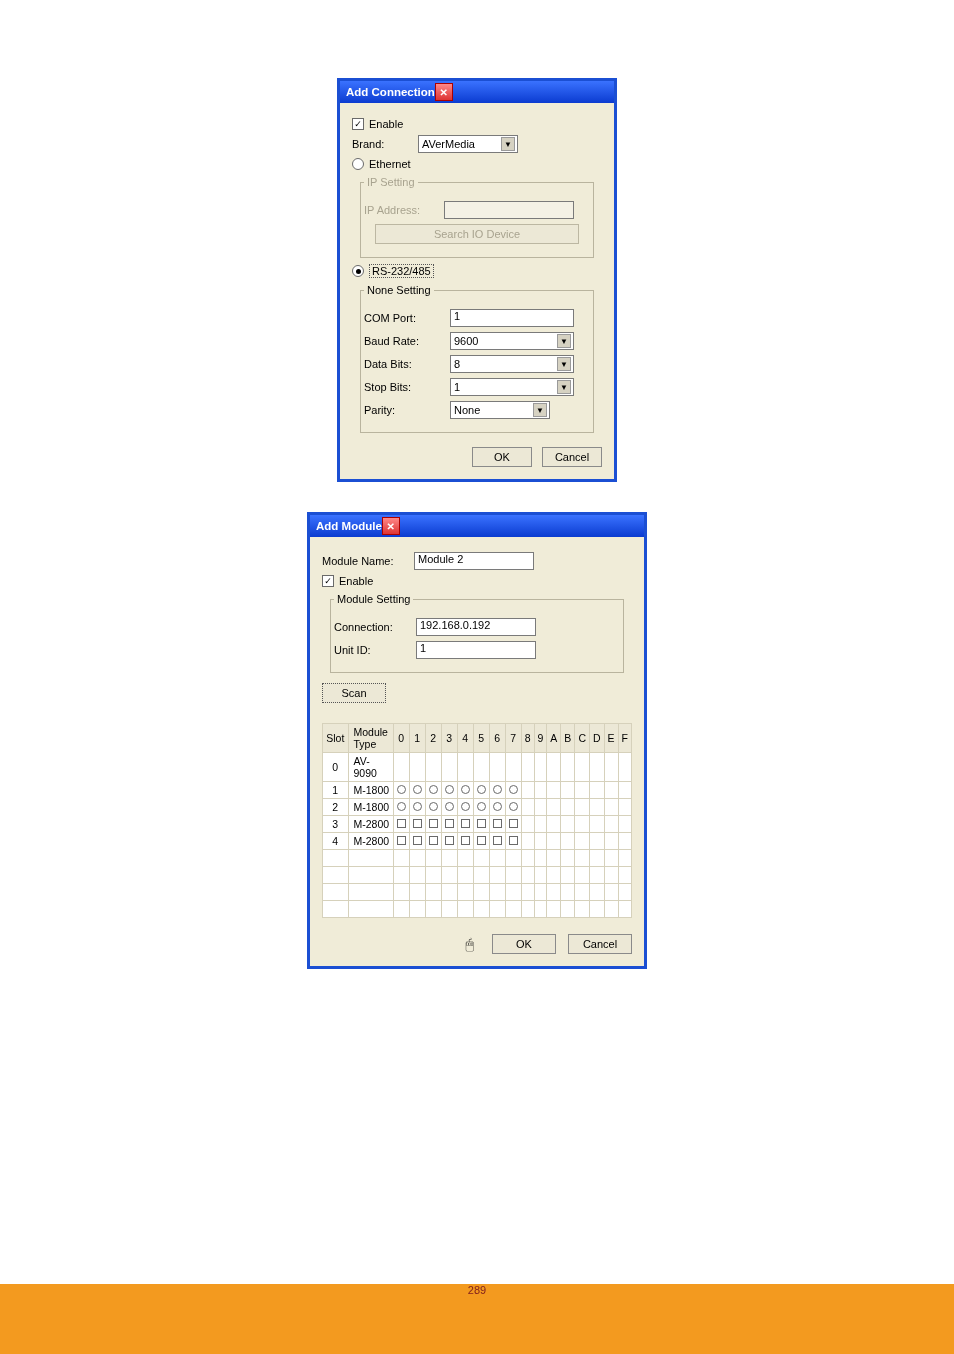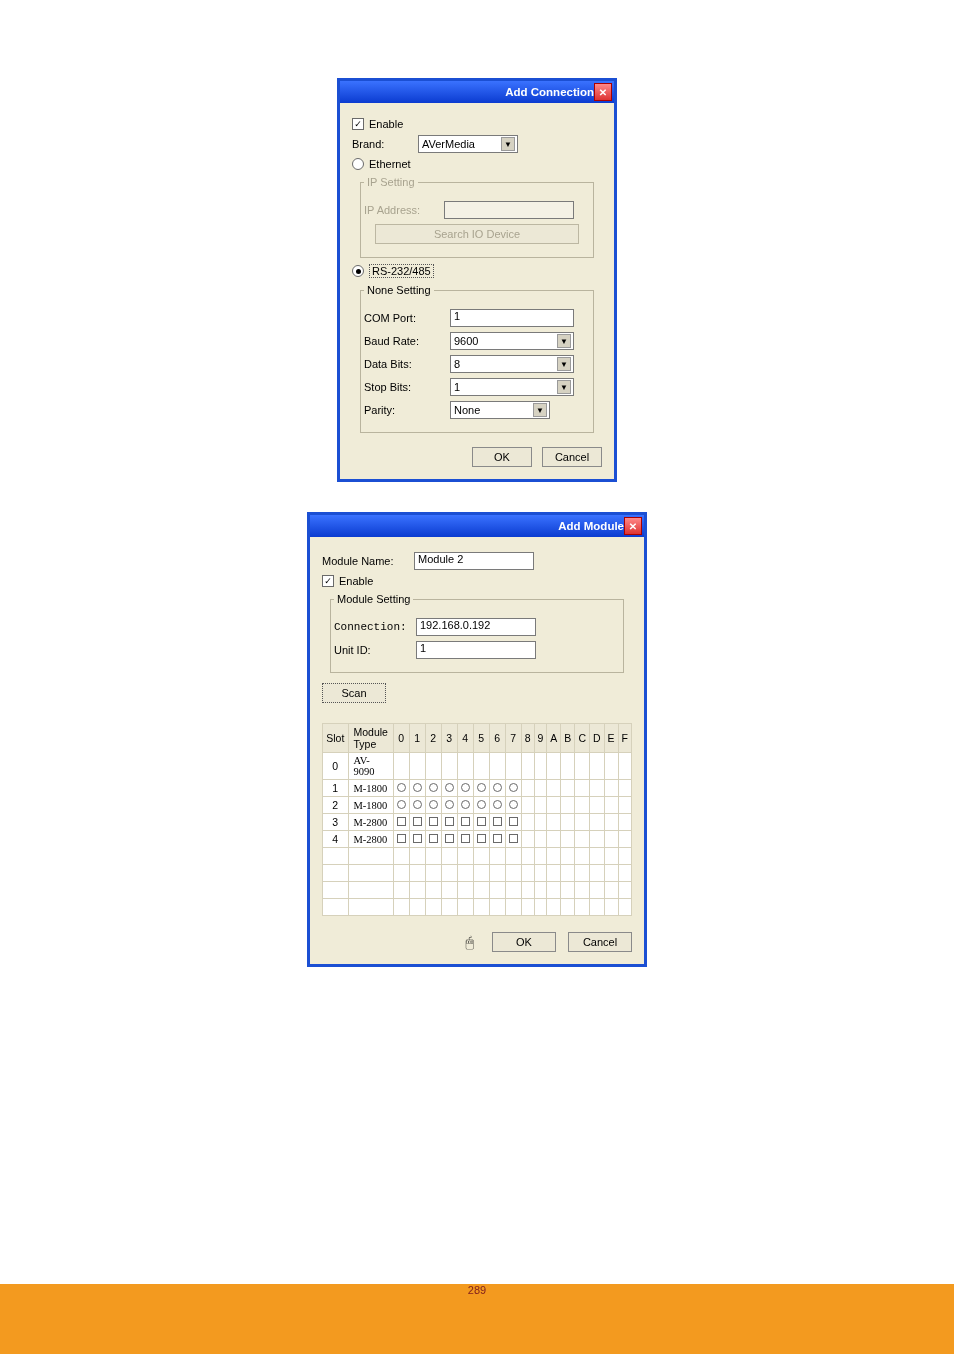--- a/index.html
+++ b/index.html
@@ -33,21 +33,21 @@
     position: relative;
   }
   .titlebar {
     height: 22px;
     background: linear-gradient(#3a72ff, #0b3bd0);
     color: #fff;
     font-weight: bold;
     padding-left: 6px;
     display: flex;
     align-items: center;
-    justify-content: flex-end;
+    justify-content: flex-start;
     font-size: 11.5px;
   }
   .closebtn {
     width: 18px; height: 18px;
     margin-right: 2px;
     background: linear-gradient(#f88, #d33);
     border: 1px solid #a00;
     color: #fff;
     display: flex; align-items: center; justify-content: center;
     font-size: 10px; font-weight: bold;
@@ -119,21 +119,21 @@
   
   .dlg.add-mod { width: 340px; }
   .add-mod .lblw { width: 92px; }
   .scan-row { display:flex; margin-top:10px; margin-bottom:20px; }
   .scan-row .btn { border:1px dotted #555; width:64px; }
 
   
   .modtbl { border:1px solid #c9c4ae; width:100%; border-collapse:collapse; background:#fff; font-size:10.5px; }
   .modtbl th, .modtbl td { border:1px solid #d6d1bb; padding:2px 3px; text-align:center; height:16px; }
   .modtbl th { background:#ece8d6; font-weight:normal; }
-  .modtbl td.l { text-align:left; padding-left:5px;font-family:Liberation Serif, serif; }
+  .modtbl td.l { text-align:left; padding-left:5px; }
   .tiny-rad { width:9px; height:9px; border:1px solid #6a6a6a; border-radius:50%; display:inline-block; }
   .tiny-chk { width:9px; height:9px; border:1px solid #6a6a6a; display:inline-block; }
 
   .btnrow2 { display:flex; gap:12px; justify-content:flex-end; align-items:center; margin-top:16px; }
   .mouse-icon { font-size:14px; margin-right:6px; }
 
   
   .footer {
     position: absolute;
     left: 0; bottom: 0;
@@ -250,21 +250,21 @@
           <span class="lblw">Module Name:</span>
           <span class="txt-in" style="width:120px;">Module 2</span>
         </div>
         <div class="row">
           <span class="chk">✓</span>
           <span>Enable</span>
         </div>
         <fieldset class="grp">
           <legend>Module Setting</legend>
           <div class="row">
-            <span class="lblw" style="width:82px;font-family:Liberation Mono, monospace;">Connection:</span>
+            <span class="lblw" style="width:82px;">Connection:</span>
             <span class="txt-in" style="width:120px;">192.168.0.192</span>
           </div>
           <div class="row">
             <span class="lblw" style="width:82px;">Unit ID:</span>
             <span class="txt-in" style="width:120px;">1</span>
           </div>
         </fieldset>
         <div class="scan-row">
           <span class="btn">Scan</span>
         </div>

